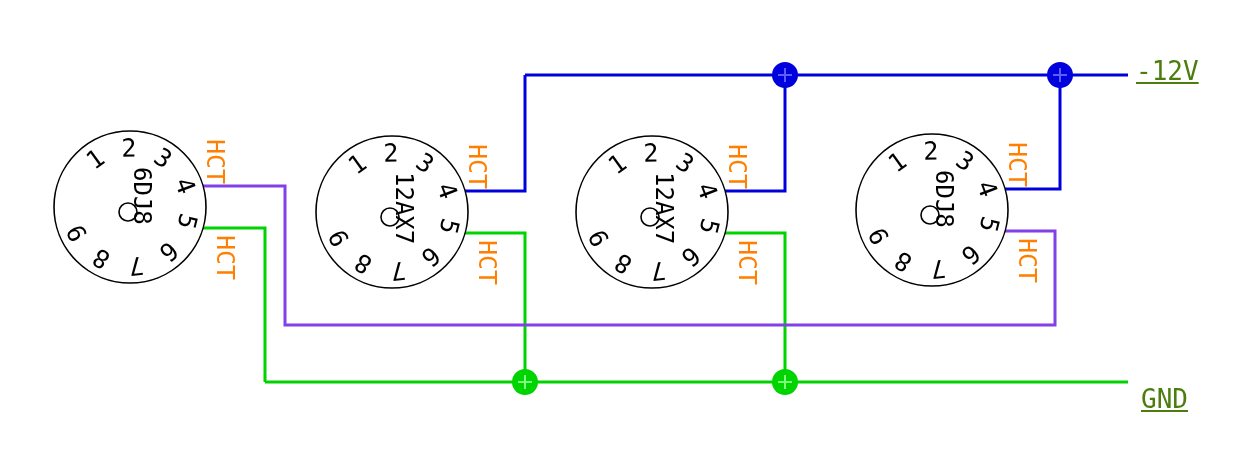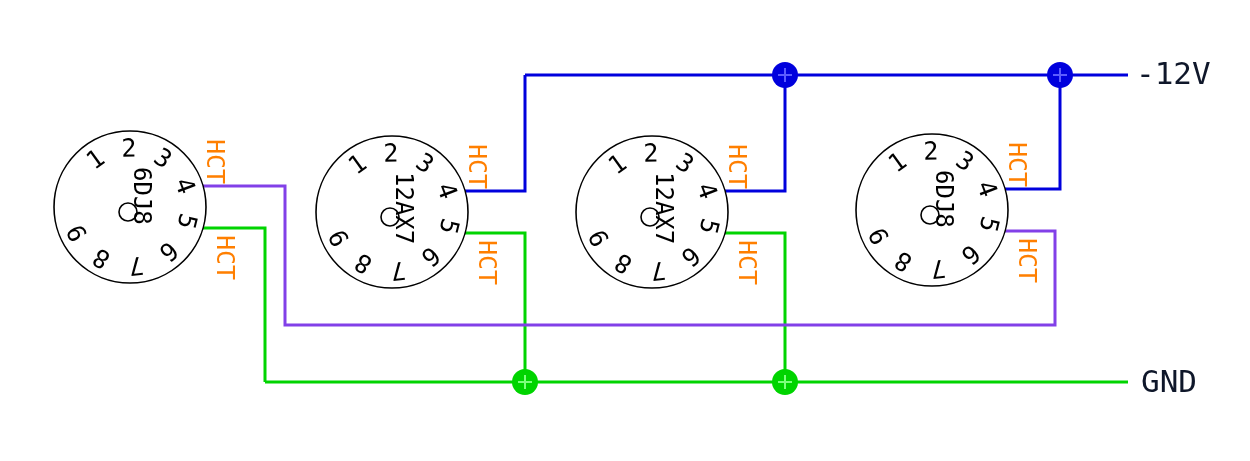--- a/index.html
+++ b/index.html
@@ -12,24 +12,25 @@
     font-family: "DejaVu Sans Mono", monospace;
   }
   #schematic { position: absolute; left: 0; top: 0; }
   #schematic text {
     font-family: "DejaVu Sans Mono", monospace;
     font-weight: normal;
   }
   .rail-label {
     position: absolute;
     font-family: "DejaVu Sans Mono", monospace;
-    font-size: 31px;
-    color: #0f172a;
+    font-size: 26px;
+    color: #4d7c0f;
     white-space: nowrap;
     line-height: 1;
+    text-decoration: underline;
   }
 </style>
 </head>
 <body>
 
 <div id="page">
   <svg id="schematic" width="1250" height="461" viewBox="0 0 1250 461" xmlns="http://www.w3.org/2000/svg">
       <polyline points="525,75 1128,75" fill="none" stroke="#0000dd" stroke-width="3"></polyline>
       <polyline points="465,191 525,191 525,75" fill="none" stroke="#0000dd" stroke-width="3"></polyline>
       <polyline points="725,191 785,191 785,75" fill="none" stroke="#0000dd" stroke-width="3"></polyline>
@@ -100,14 +101,14 @@
       <text transform="translate(469,144) rotate(90)" font-size="25" fill="#ff7f00">HCT</text>
       <text transform="translate(479,240) rotate(90)" font-size="25" fill="#ff7f00">HCT</text>
       <text transform="translate(729,144) rotate(90)" font-size="25" fill="#ff7f00">HCT</text>
       <text transform="translate(739,240) rotate(90)" font-size="25" fill="#ff7f00">HCT</text>
       <text transform="translate(1009,142) rotate(90)" font-size="25" fill="#ff7f00">HCT</text>
       <text transform="translate(1019,238) rotate(90)" font-size="25" fill="#ff7f00">HCT</text>
     </svg>
 
   <span class="rail-label" style="left: 1136px; top: 58px;">-12V</span>
 
-  <span class="rail-label" style="left: 1141px; top: 366px;">GND</span>
+  <span class="rail-label" style="left: 1141px; top: 386px;">GND</span>
 </div>
 
 </body></html>

